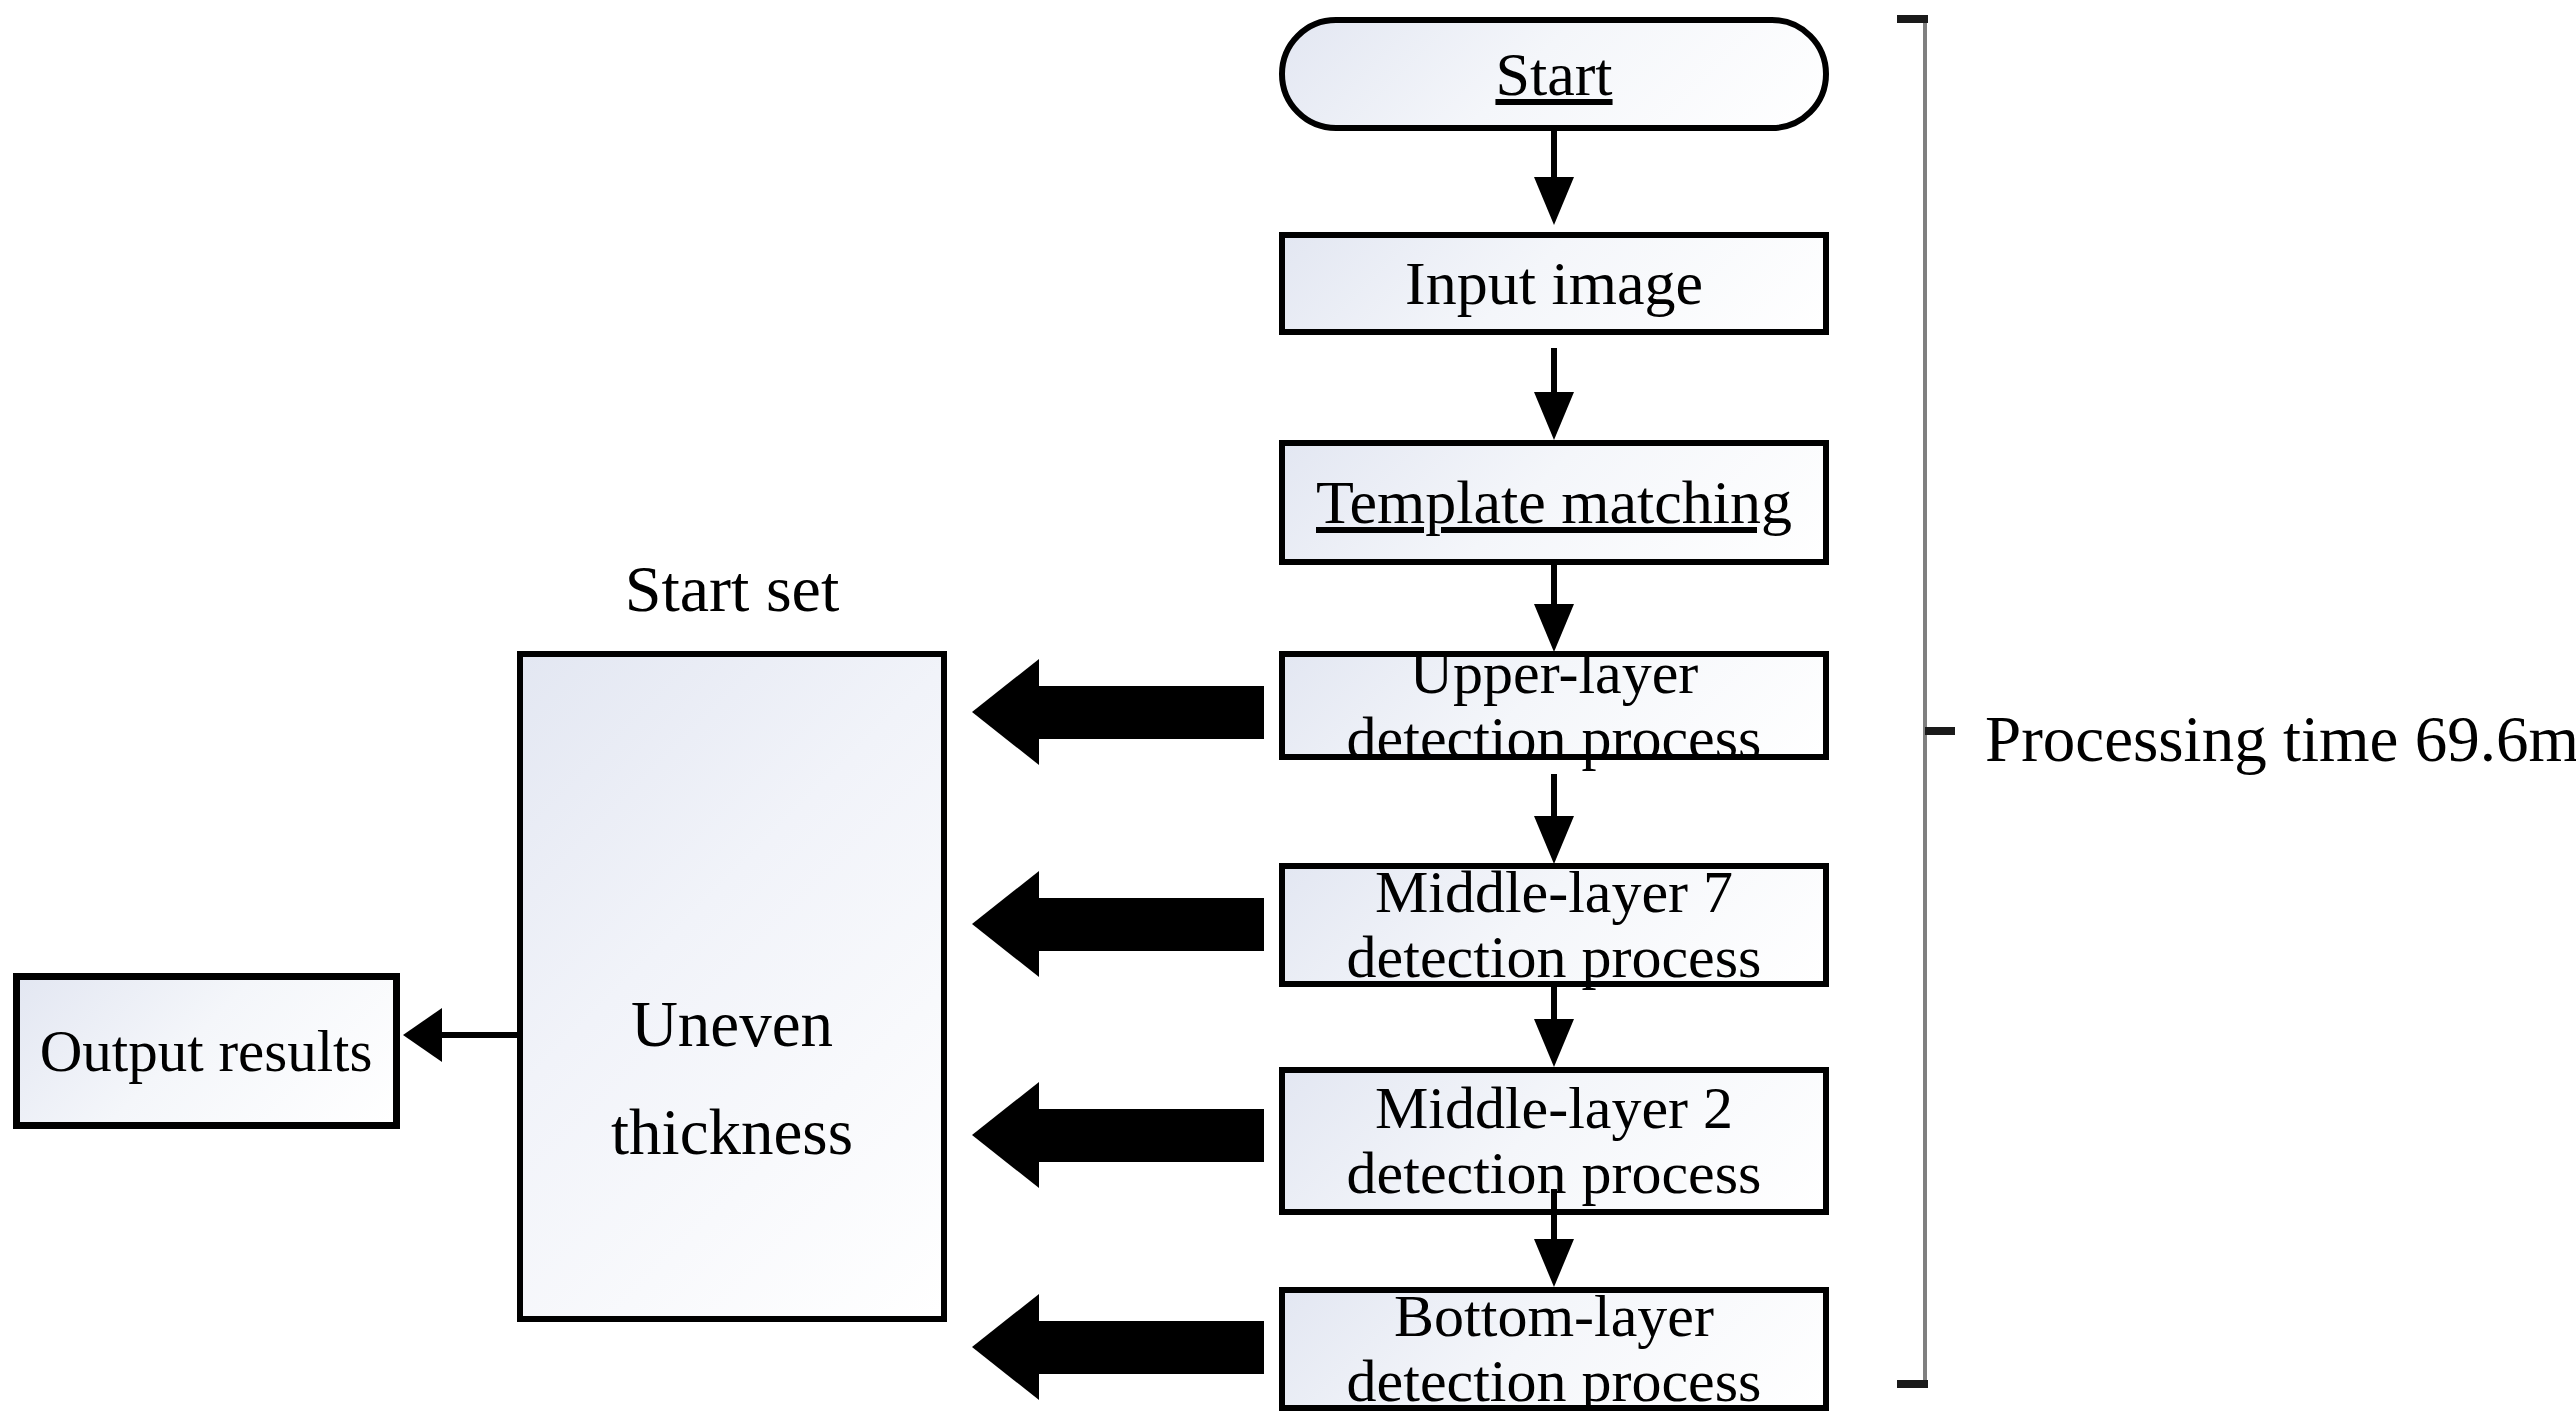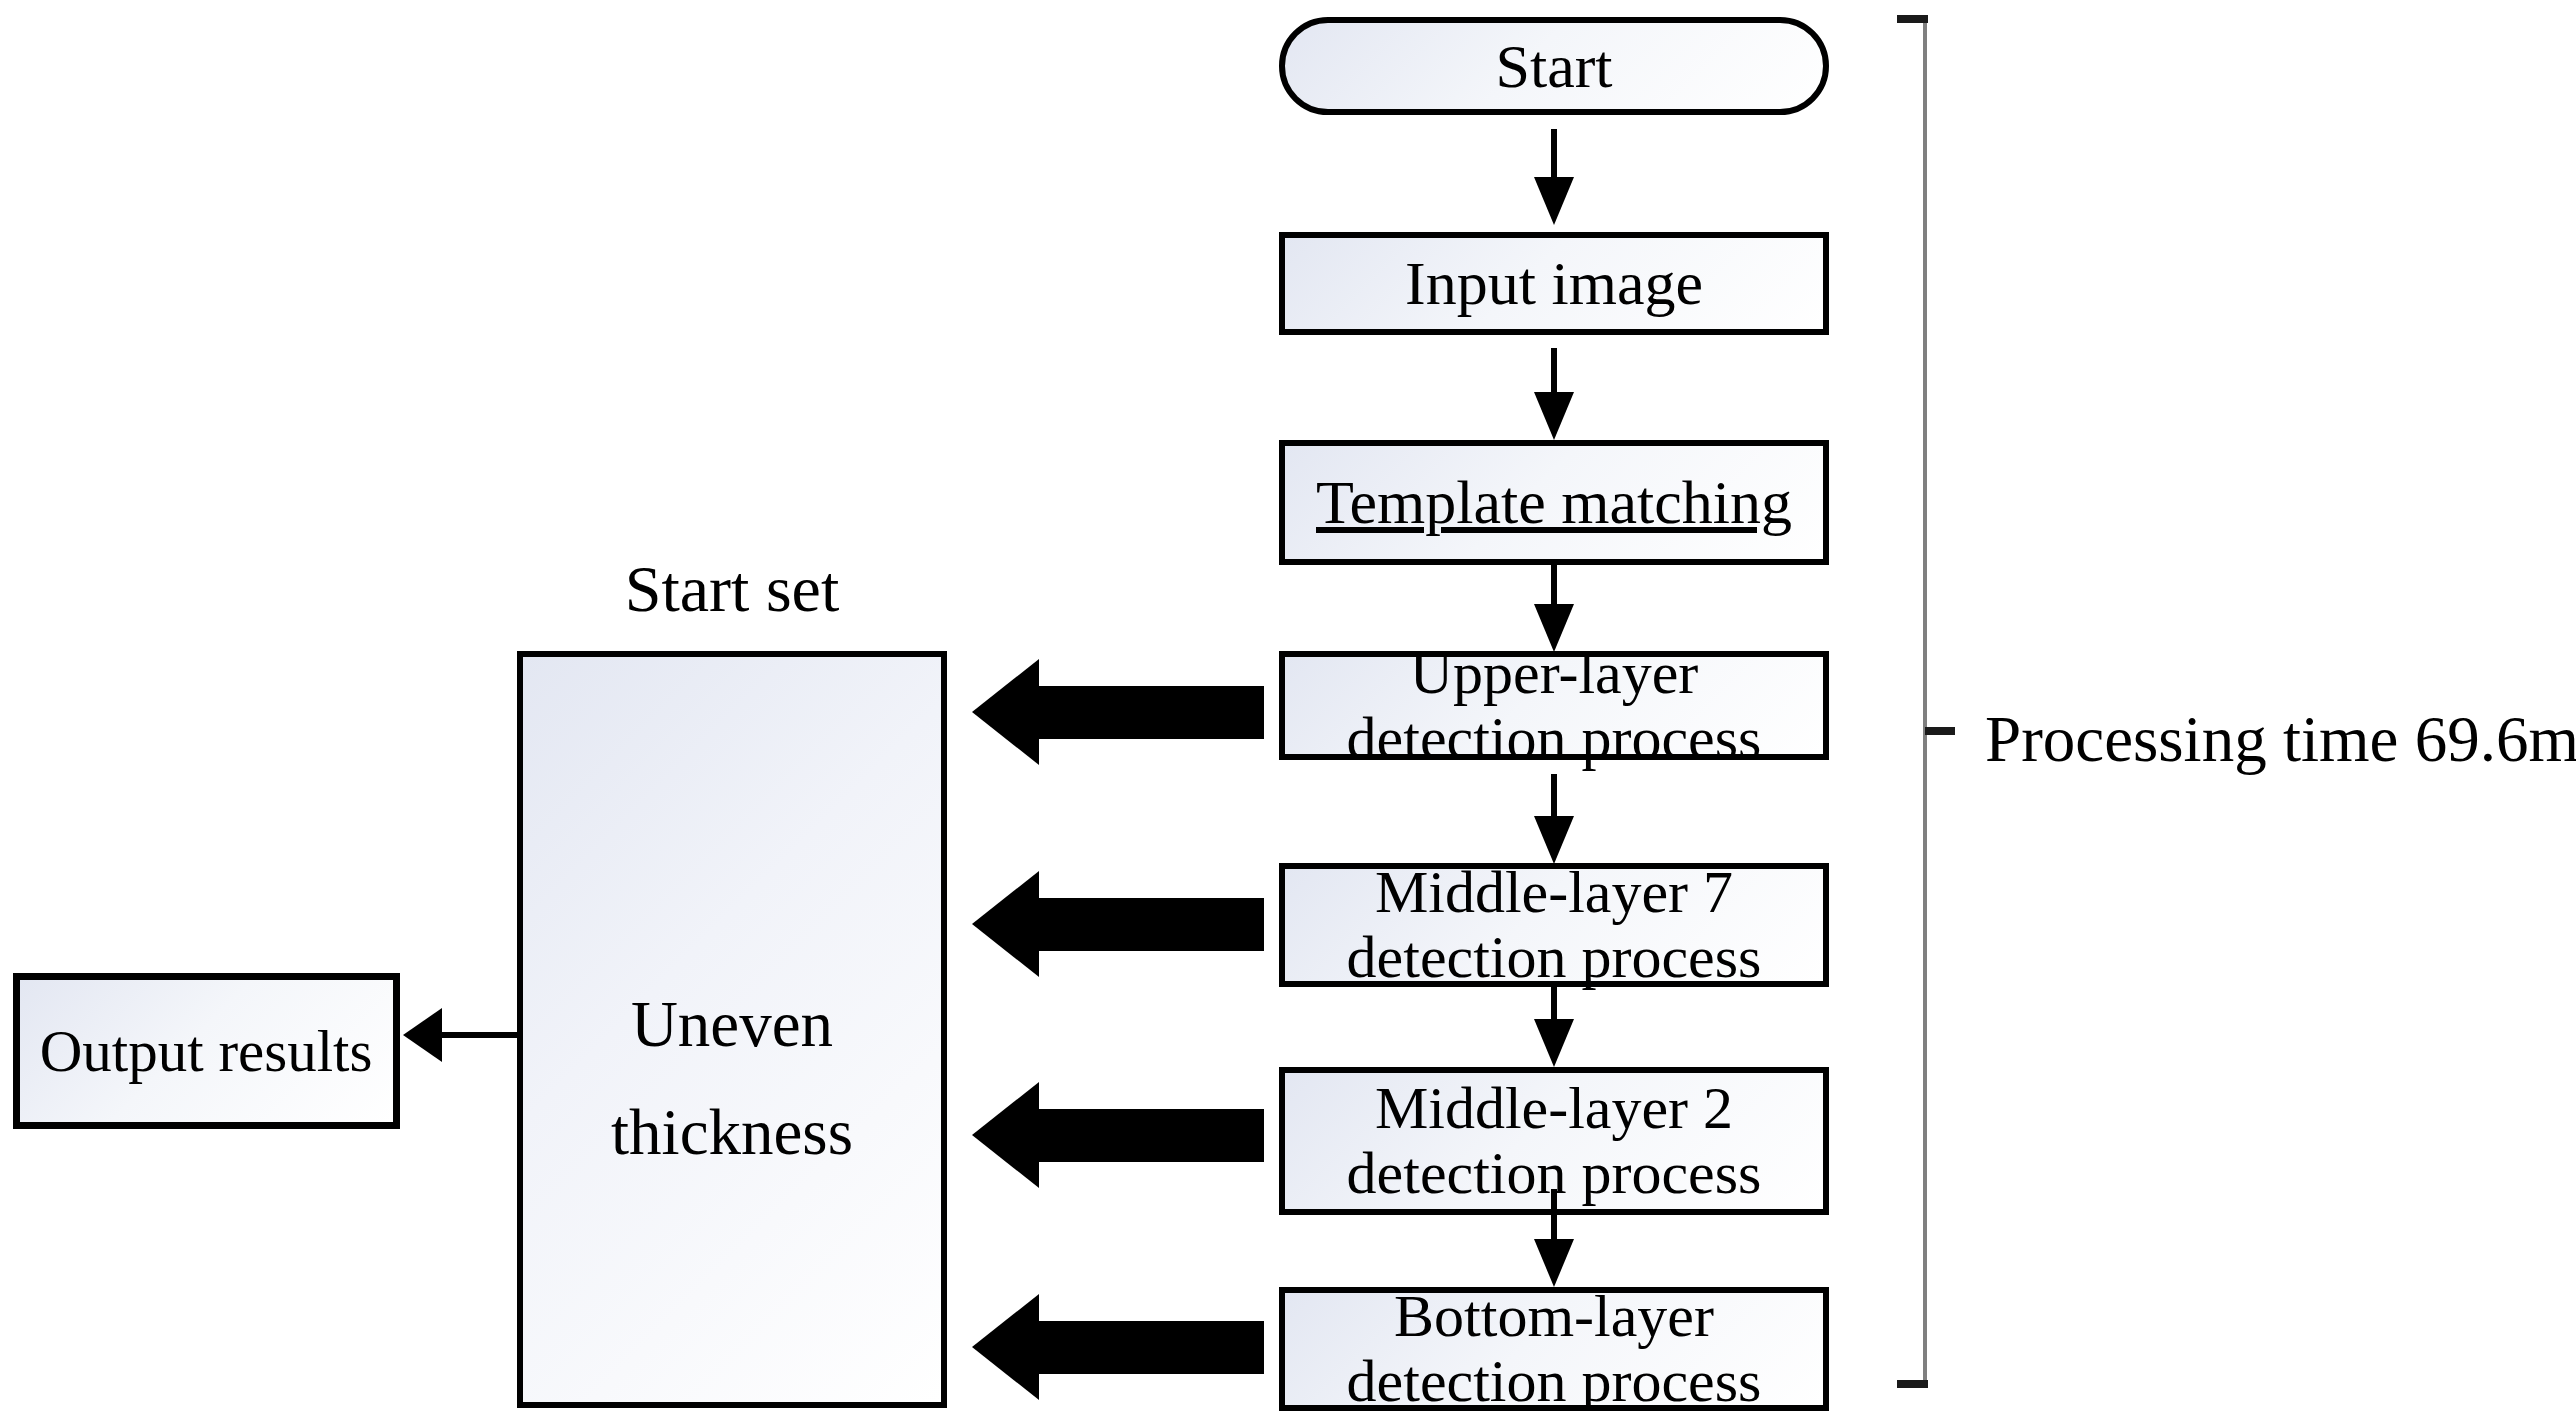--- a/index.html
+++ b/index.html
@@ -25,42 +25,42 @@
     position:absolute;
     left:1279px;width:550px;
     box-sizing:border-box;
     border:6.3px solid var(--border);
     background:linear-gradient(135deg,var(--fillA) 0%,#f4f6fa 45%,var(--fillB) 100%);
     display:flex;align-items:center;justify-content:center;
     text-align:center;
     font-size:62px;line-height:1.08;
     overflow:visible;
   }
-  .n-start{top:17px;height:98px;border-radius:59px;}
+  .n-start{top:17px;height:114px;border-radius:59px;text-decoration:underline;}
   .n-input{top:232px;height:103px;}
   .n-template{top:440px;height:125px;text-decoration:underline;}
   .n-upper{top:651px;height:109px;font-size:60px;}
   .n-mid1{top:863px;height:124px;font-size:60px;}
   .n-mid2{top:1067px;height:148px;font-size:60px;}
   .n-bottom{top:1287px;height:124px;font-size:60px;}
   .node .line{display:block;}
   
   .vshaft{position:absolute;left:1551px;width:6.3px;background:var(--arrow);}
   .vhead{
     position:absolute;left:1534px;width:0;height:0;
     border-left:20.4px solid transparent;border-right:20.4px solid transparent;
     border-top:48px solid var(--arrow);
   }
   
   .defect-label{
     position:absolute;left:517px;top:556px;width:430px;
     text-align:center;font-size:66px;line-height:1;
   }
   .defect-box{
-    position:absolute;left:517px;top:651px;width:430px;height:757px;
+    position:absolute;left:517px;top:651px;width:430px;height:671px;
     box-sizing:border-box;border:6.3px solid var(--border);
     background:linear-gradient(135deg,var(--fillA) 0%,#f1f3f9 40%,var(--fillB) 100%);
   }
   .defect-text{
     position:absolute;left:0;right:0;top:314px;
     text-align:center;font-size:65px;line-height:1.66;
   }
   .defect-text .line{display:block;}
   
   .output-box{

